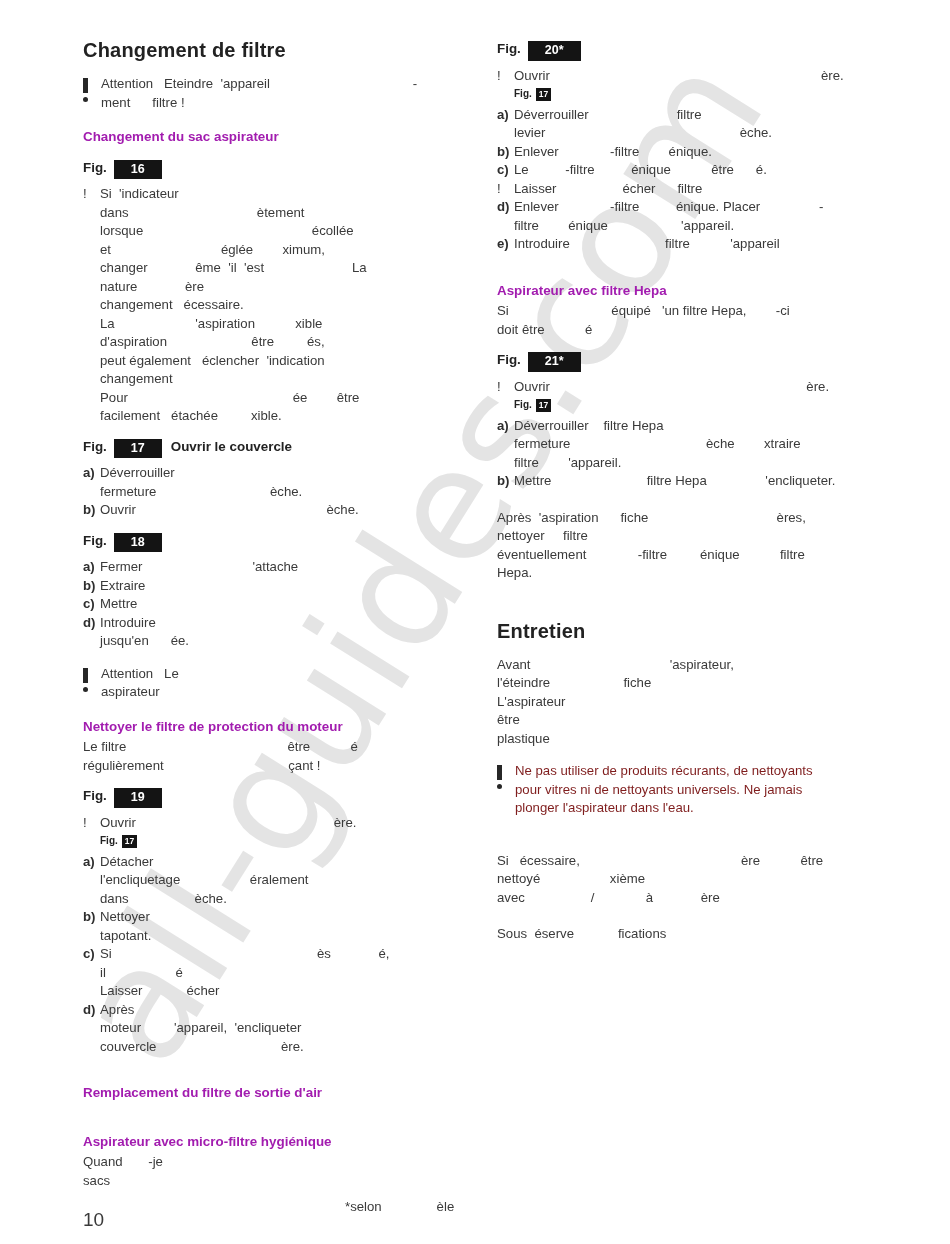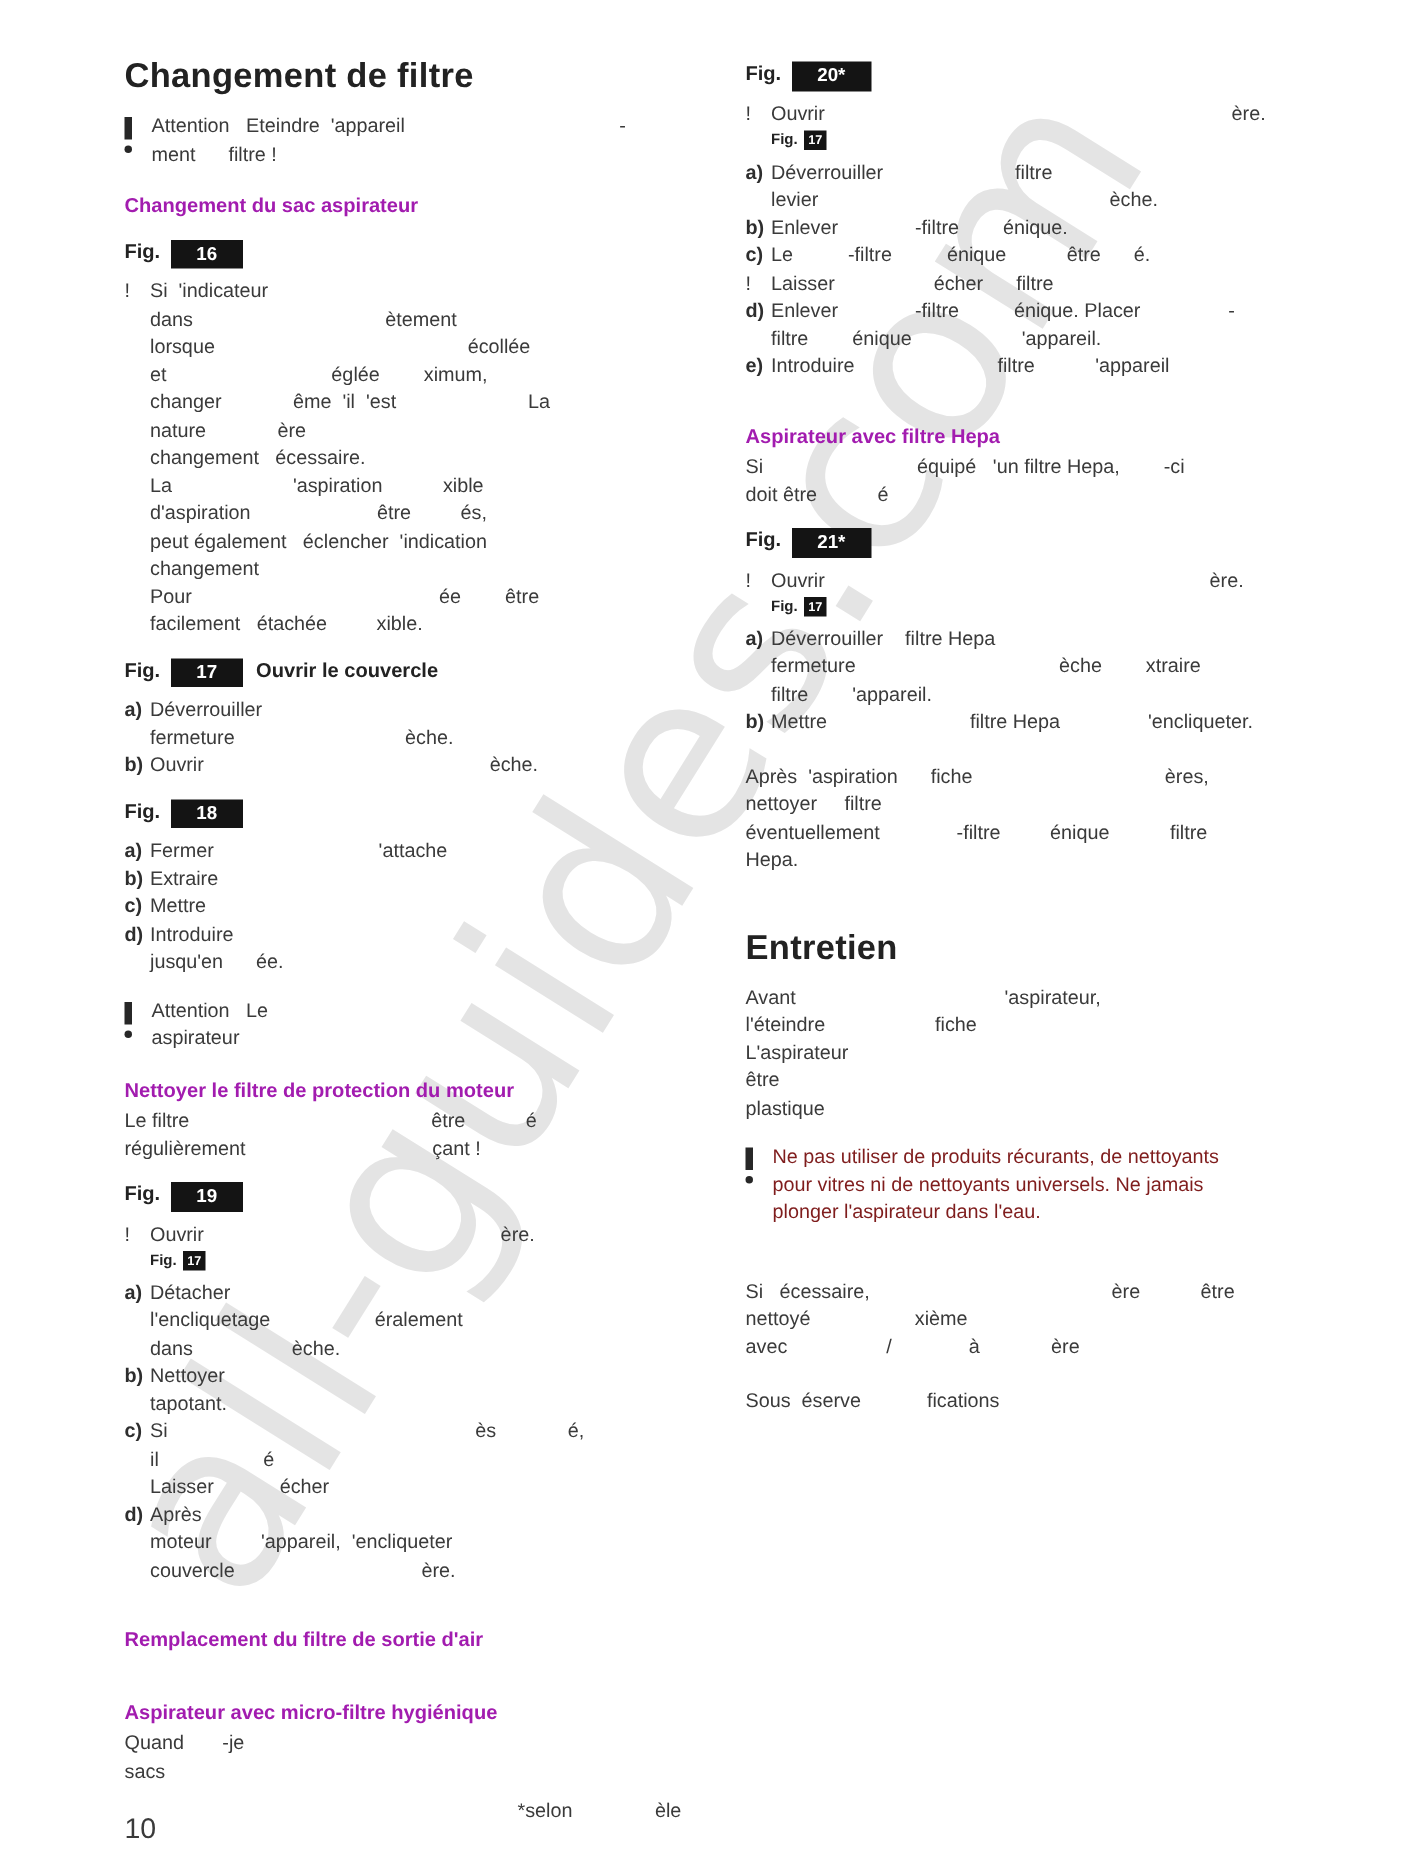--- a/index.html
+++ b/index.html
@@ -13,21 +13,21 @@
   .watermark{
     position:absolute;left:420px;top:560px;z-index:0;
     transform:translate(-50%,-50%) rotate(-58deg);
     font-size:155px;color:#e4e4e4;white-space:nowrap;
     font-family:"DejaVu Sans",sans-serif;font-weight:400;letter-spacing:1px;
   }
   .col{position:absolute;top:40px;z-index:1;}
   .col-left{left:83px;width:385px;}
   .col-right{left:497px;width:378px;}
   .line{white-space:pre;min-height:18.5px;}
-  .h1{font-size:23px;line-height:21px;font-weight:bold;color:#222;
+  .h1{font-size:20px;line-height:21px;font-weight:bold;color:#222;
       margin:20px 0 14px;letter-spacing:.2px;}
   .blk:first-child{margin-top:0;}
   .h2{font-size:13.4px;font-weight:bold;color:#a21caf;margin:10px 0 2px;}
   .fig{margin:12px 0 6px;font-weight:bold;color:#222;font-size:13.4px;}
   .figbox{
     display:inline-block;background:#141414;color:#fff;
     font-size:12.5px;line-height:1;padding:3px 17px 4px;margin-left:7px;
     vertical-align:-1px;font-weight:bold;
   }
   .figtitle{margin-left:9px;}

